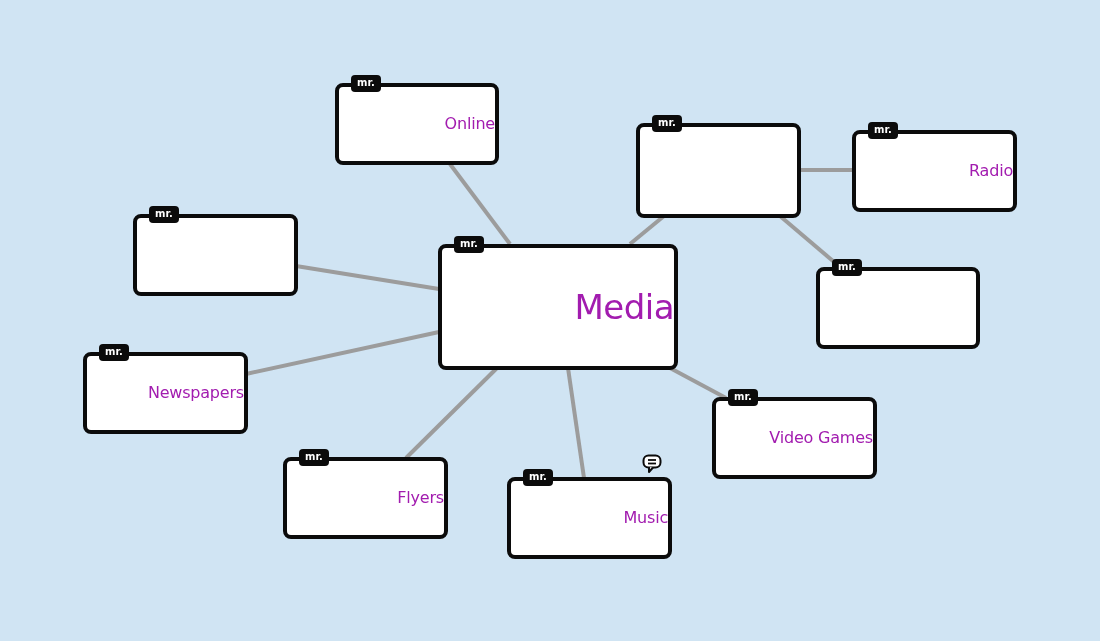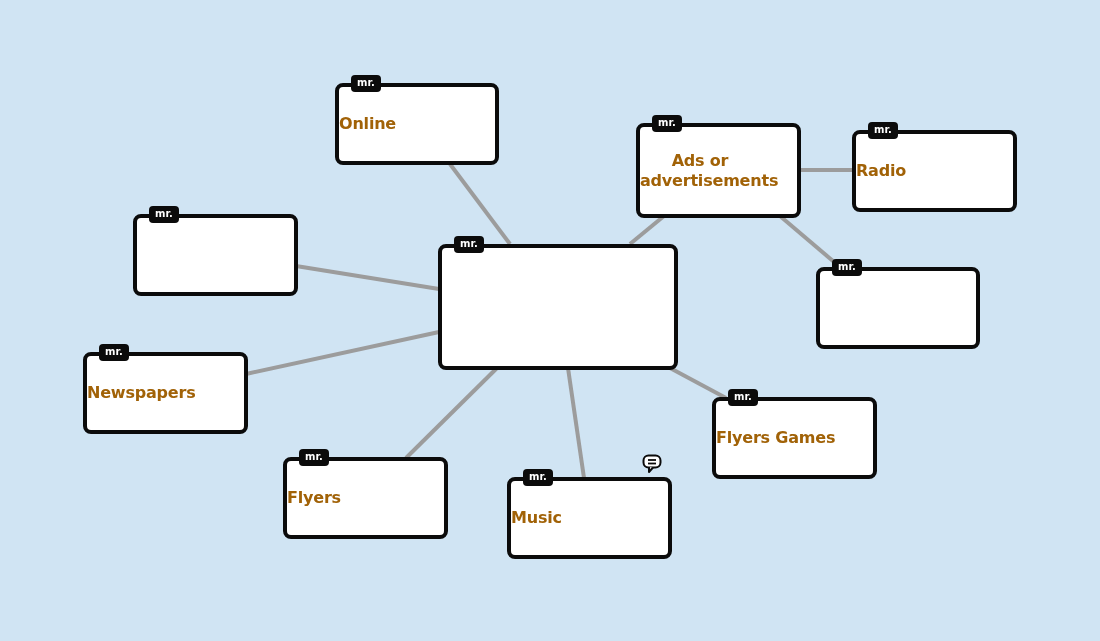--- a/index.html
+++ b/index.html
@@ -7,25 +7,25 @@
     width: 1100px; height: 641px; overflow: hidden;
     background: #d0e4f3;
     font-family: "DejaVu Sans", "Liberation Sans", sans-serif;
     position: relative;
   }
   #connectors { position: absolute; left: 0; top: 0; width: 1100px; height: 641px; }
   #connectors line { stroke: #9c9c9c; stroke-width: 4; stroke-linecap: butt; }
   .node {
     position: absolute; box-sizing: border-box;
     background: #ffffff; border: 4px solid #0b0b0b; border-radius: 8px;
-    display: flex; align-items: center; justify-content: flex-start; text-align: center;
+    display: flex; align-items: center; justify-content: flex-end; text-align: center;
     cursor: pointer;
   }
   .node .label {
-    font-weight: bold; font-size: 16px; line-height: 20px; color: #a16207;
+    font-weight: normal; font-size: 16px; line-height: 20px; color: #a21caf;
     letter-spacing: -0.2px;
   }
   .node.root .label { font-size: 34px; line-height: 40px; letter-spacing: -0.5px; }
   .tag {
     position: absolute; top: -12px; left: 12px;
     background: #0b0b0b; color: #fff;
     font-size: 10px; font-weight: bold; line-height: 10px;
     padding: 3px 6px 4px 6px; border-radius: 4px;
   }
   .comment-icon { position: absolute; width: 20px; height: 20px; cursor: pointer; }
@@ -40,30 +40,30 @@
   <line x1="780" y1="216" x2="840" y2="267"></line>
   <line x1="296" y1="266" x2="439" y2="289"></line>
   <line x1="246" y1="374" x2="439" y2="332"></line>
   <line x1="406" y1="458" x2="497" y2="368"></line>
   <line x1="568" y1="368" x2="584" y2="478"></line>
   <line x1="670" y1="368" x2="726" y2="398"></line>
 </svg>
 
 <div class="node root" style="left:438px;top:244px;width:240px;height:126px;">
   <span class="tag">mr.</span>
+  <span class="label">Media</span>
 </div>
 
 <div class="node" style="left:335px;top:83px;width:164px;height:82px;">
   <span class="tag">mr.</span>
   <span class="label">Online</span>
 </div>
 
 <div class="node" style="left:636px;top:123px;width:165px;height:95px;">
   <span class="tag">mr.</span>
-  <span class="label" style="width:120px;">Ads or advertisements</span>
 </div>
 
 <div class="node" style="left:852px;top:130px;width:165px;height:82px;">
   <span class="tag">mr.</span>
   <span class="label">Radio</span>
 </div>
 
 <div class="node" style="left:816px;top:267px;width:164px;height:82px;">
   <span class="tag">mr.</span>
 </div>
@@ -91,14 +91,14 @@
   <svg width="20" height="20" viewBox="0 0 20 20">
     <rect x="1.5" y="1.5" width="17" height="12" rx="5" fill="#fff" stroke="#0b0b0b" stroke-width="2"></rect>
     <path d="M7 13 L7 18 L11 13.5" fill="#fff" stroke="#0b0b0b" stroke-width="2" stroke-linejoin="round"></path>
     <line x1="6" y1="6" x2="14" y2="6" stroke="#0b0b0b" stroke-width="1.8"></line>
     <line x1="6" y1="9.5" x2="14" y2="9.5" stroke="#0b0b0b" stroke-width="1.8"></line>
   </svg>
 </div>
 
 <div class="node" style="left:712px;top:397px;width:165px;height:82px;">
   <span class="tag">mr.</span>
-  <span class="label">Flyers Games</span>
+  <span class="label">Video Games</span>
 </div>
 
 </body></html>

